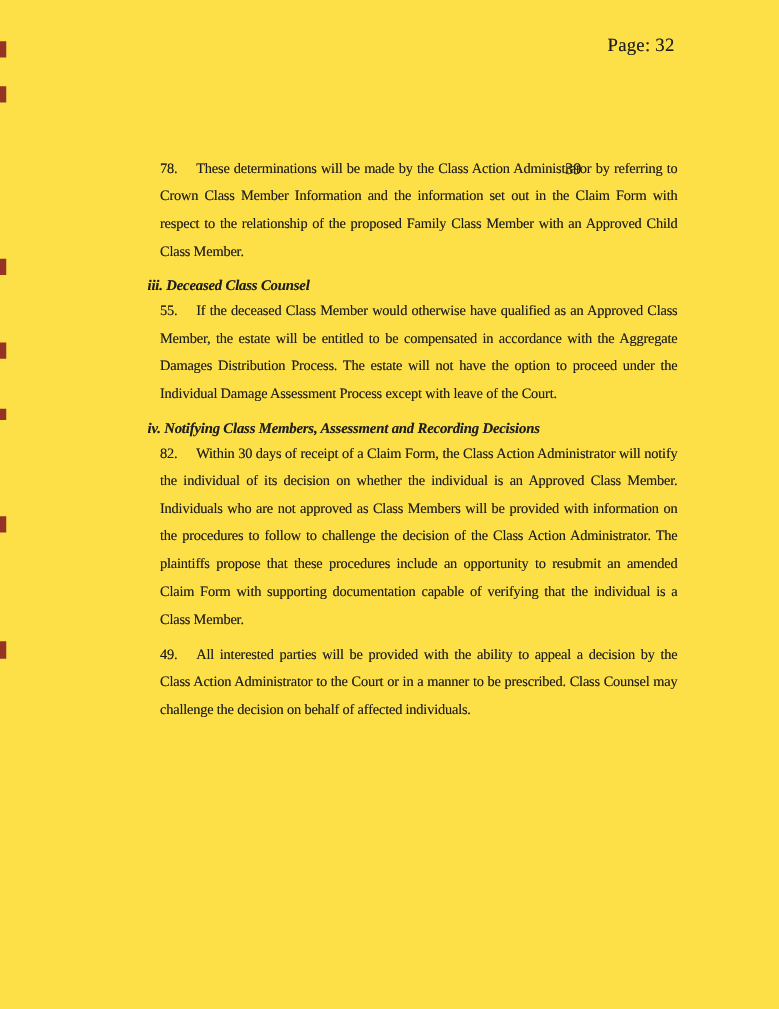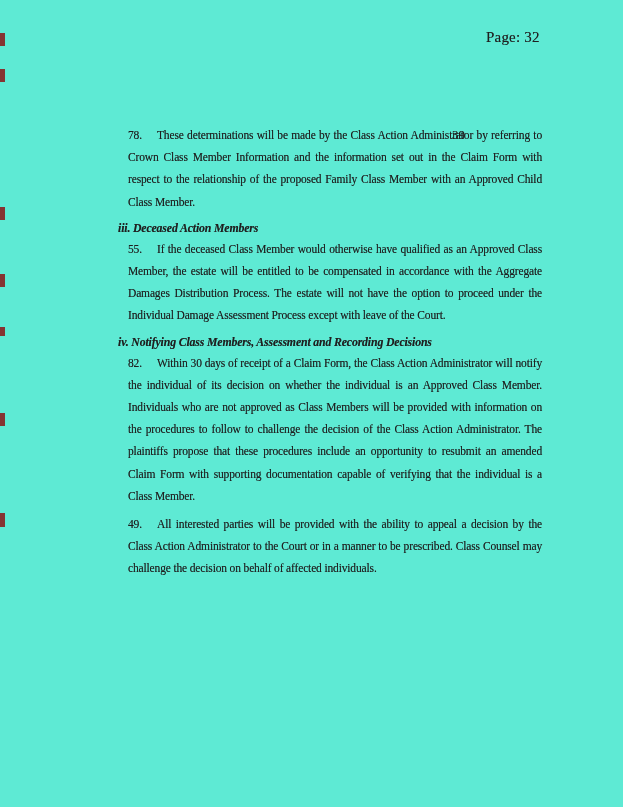--- a/index.html
+++ b/index.html
@@ -4,21 +4,21 @@
 <style>
   html, body {
     margin: 0;
     padding: 0;
     background: #ffffff;
   }
   .page {
     position: relative;
     width: 623px;
     height: 807px;
-    background: #5eead4;
+    background: #fde047;
     overflow: hidden;
     font-family: "Liberation Serif", "DejaVu Serif", serif;
     color: #1f1f1f;
     text-decoration: underline;
   }
   
   .page * { text-shadow: 0 0 0.45px rgba(30,30,30,0.55); }
 
   .header-page-label {
     position: absolute;
@@ -95,21 +95,21 @@
 
   <div class="page-number">39</div>
 
   <div class="body-text">
 
     <p class="para">
       <span class="pnum">78.</span><span>These determinations will be made by the Class Action Administrator by referring to Crown Class Member Information and the information set out in the Claim Form with respect to the relationship of the proposed Family Class Member with an Approved Child Class Member.</span>
     </p>
 
 
-    <p class="heading">iii. Deceased Action Members</p>
+    <p class="heading">iii. Deceased Class Counsel</p>
 
 
     <p class="para">
       <span class="pnum">55.</span><span>If the deceased Class Member would otherwise have qualified as an Approved Class Member, the estate will be entitled to be compensated in accordance with the Aggregate Damages Distribution Process. The estate will not have the option to proceed under the Individual Damage Assessment Process except with leave of the Court.</span>
     </p>
 
     <p class="heading">iv. Notifying Class Members, Assessment and Recording Decisions</p>
 
     <p class="para">
       <span class="pnum">82.</span><span>Within 30 days of receipt of a Claim Form, the Class Action Administrator will notify the individual of its decision on whether the individual is an Approved Class Member. Individuals who are not approved as Class Members will be provided with information on the procedures to follow to challenge the decision of the Class Action Administrator. The plaintiffs propose that these procedures include an opportunity to resubmit an amended Claim Form with supporting documentation capable of verifying that the individual is a Class Member.</span>

